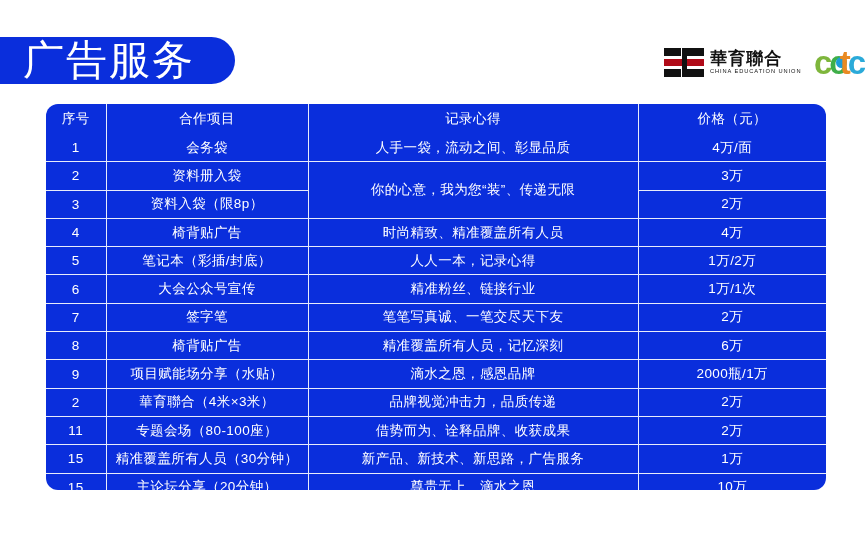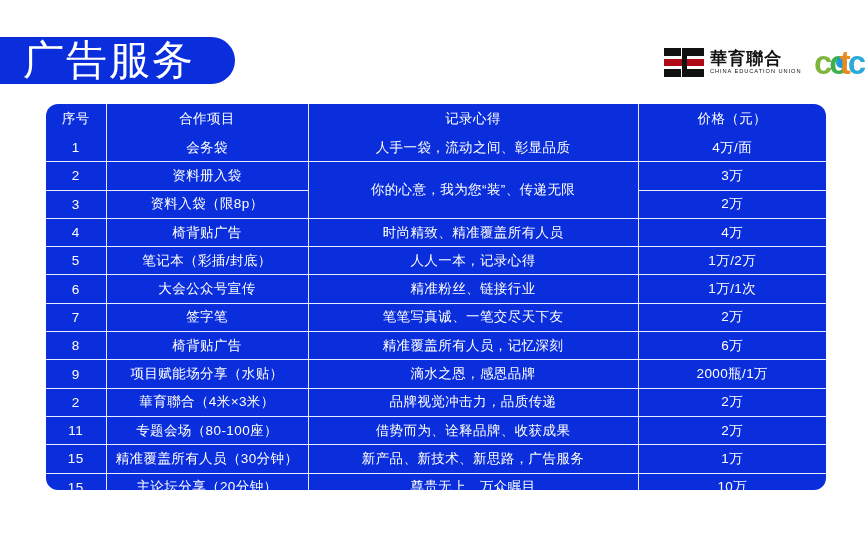--- a/index.html
+++ b/index.html
@@ -276,18 +276,18 @@
         </tr>
         <tr>
           <td class="cell-no">15</td>
           <td>精准覆盖所有人员（30分钟）</td>
           <td>新产品、新技术、新思路，广告服务</td>
           <td>1万</td>
         </tr>
         <tr>
           <td class="cell-no">15</td>
           <td>主论坛分享（20分钟）</td>
-          <td>尊贵无上、万众瞩目</td>
+          <td>尊贵无上、滴水之恩</td>
           <td>10万</td>
         </tr>
       </tbody>
   </table>
 </div>
 
 </body></html>

